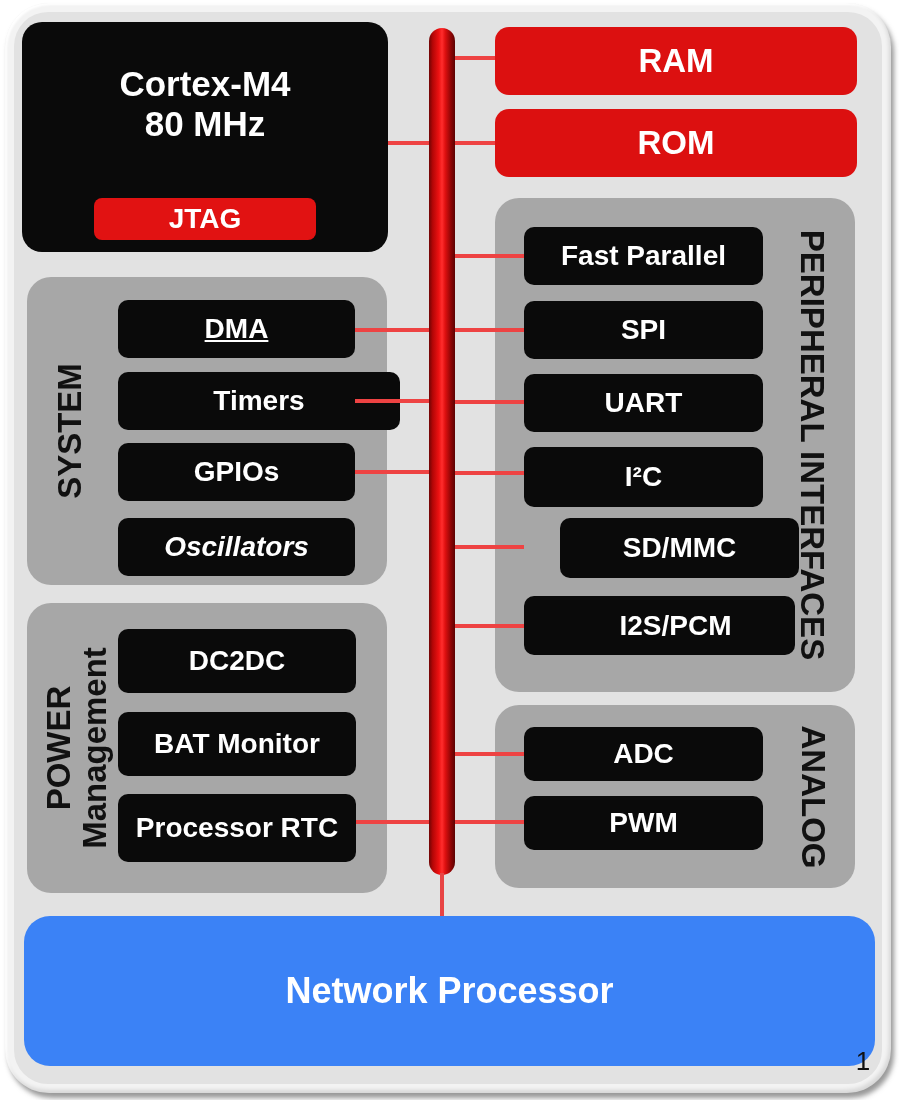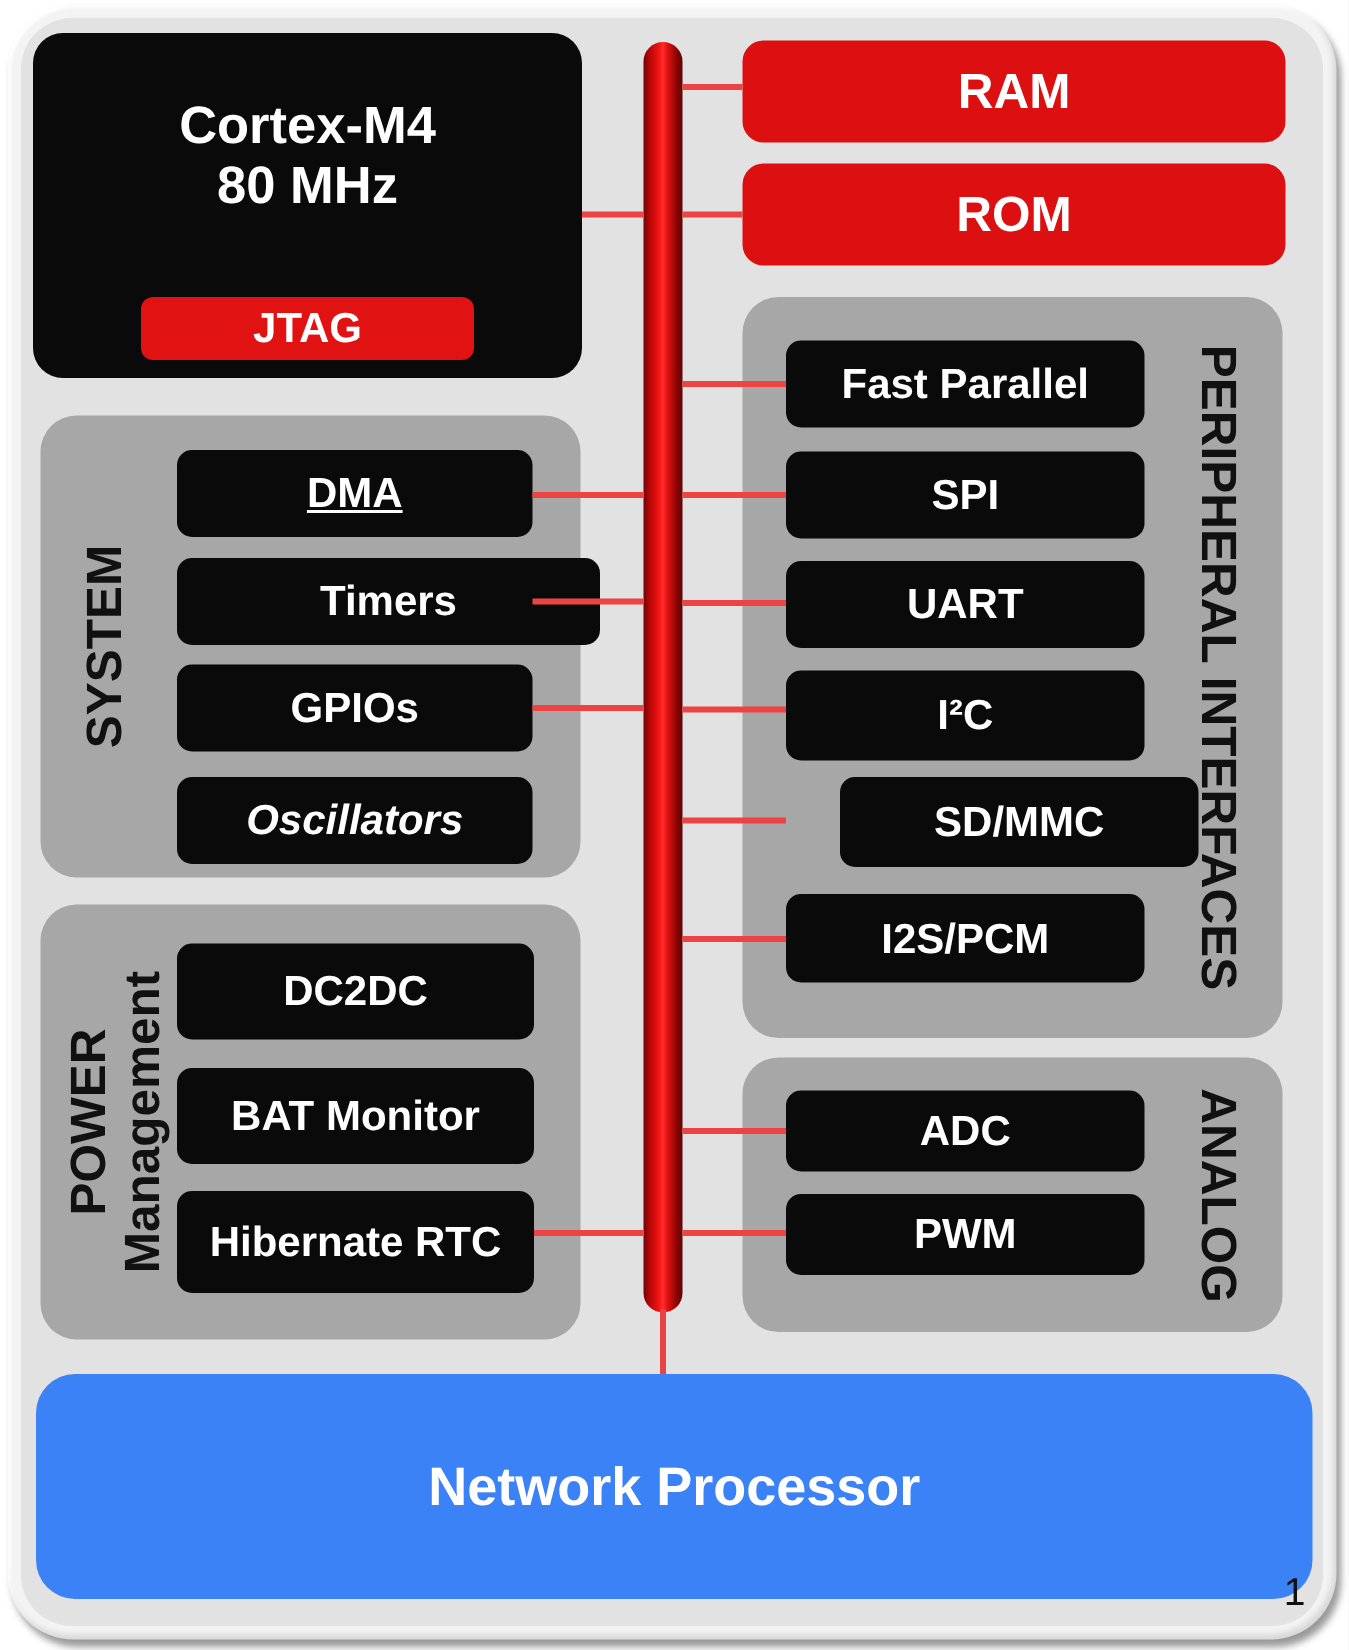--- a/index.html
+++ b/index.html
@@ -88,32 +88,32 @@
 <div class="blk" style="left:118px;top:443px;width:237px;height:58px;">GPIOs</div>
 <div class="blk" style="left:118px;top:518px;width:237px;height:58px;font-style:italic;">Oscillators</div>
 
 <div class="sect" style="left:27px;top:603px;width:360px;height:290px;"></div>
 <div class="vlabel" style="left:32px;top:603px;width:90px;height:290px;">
   <span class="rot-ccw"><span>POWER</span><br>
   <span>Management</span></span>
 </div>
 <div class="blk" style="left:118px;top:629px;width:238px;height:64px;">DC2DC</div>
 <div class="blk" style="left:118px;top:712px;width:238px;height:64px;">BAT Monitor</div>
-<div class="blk" style="left:118px;top:794px;width:238px;height:68px;">Hibernate RTC</div>
+<div class="blk" style="left:118px;top:794px;width:238px;height:68px;">Processor RTC</div>
 
 <div class="sect" style="left:495px;top:198px;width:360px;height:494px;"></div>
 <div class="vlabel" style="left:777px;top:198px;width:70px;height:494px;">
   <span class="rot-cw">PERIPHERAL INTERFACES</span>
 </div>
 <div class="blk" style="left:524px;top:227px;width:239px;height:58px;">Fast Parallel</div>
 <div class="blk" style="left:524px;top:301px;width:239px;height:58px;">SPI</div>
 <div class="blk" style="left:524px;top:374px;width:239px;height:58px;">UART</div>
 <div class="blk" style="left:524px;top:447px;width:239px;height:60px;">I²C</div>
 <div class="blk" style="left:524px;top:518px;width:239px;height:60px;margin-left:36px;">SD/MMC</div>
-<div class="blk" style="left:524px;top:596px;width:239px;height:59px;">I2S/PCM</div>
+<div class="blk" style="left:524px;top:596px;width:239px;height:59px;padding-left:32px;">I2S/PCM</div>
 
 <div class="sect" style="left:495px;top:705px;width:360px;height:183px;"></div>
 <div class="vlabel" style="left:777px;top:705px;width:70px;height:183px;">
   <span class="rot-cw">ANALOG</span>
 </div>
 <div class="blk" style="left:524px;top:727px;width:239px;height:54px;">ADC</div>
 <div class="blk" style="left:524px;top:796px;width:239px;height:54px;">PWM</div>
 
 <div class="conn" style="left:388px;top:141px;width:41px;"></div>
 <div class="conn" style="left:355px;top:328px;width:74px;"></div>

